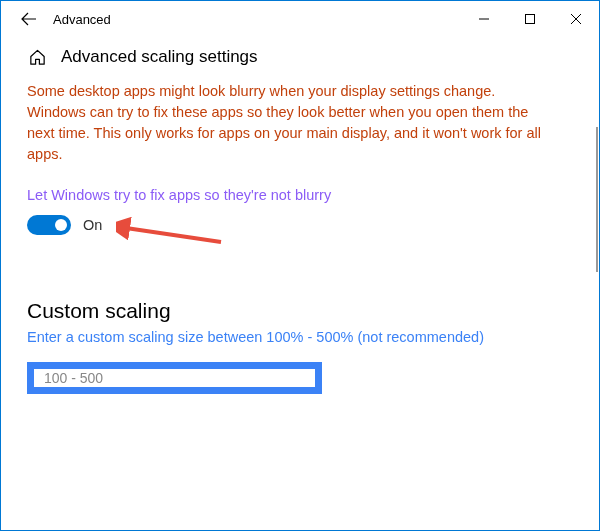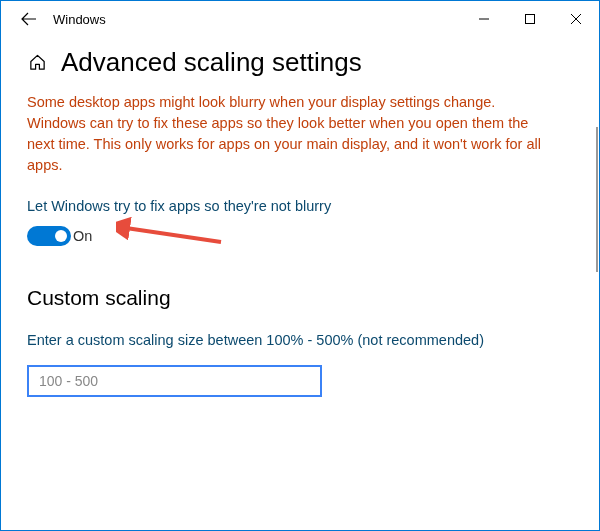--- a/index.html
+++ b/index.html
@@ -57,41 +57,41 @@
       margin-bottom: 14px;
     }
     .home-icon {
       width: 20px;
       height: 20px;
       display: flex;
       align-items: center;
       justify-content: center;
     }
     .page-title {
-      font-size: 26px;
+      font-size: 17px;
       font-weight: 400;
       color: #000;
     }
     .description-text {
       font-size: 14.5px;
       color: #c2410c;
       line-height: 1.45;
       margin-bottom: 22px;
       max-width: 520px;
     }
     .toggle-label {
       font-size: 14.5px;
-      color: #0c4a6e;
+      color: #8b5cf6;
       margin-bottom: 12px;
     }
     .toggle-row {
       display: flex;
       align-items: center;
-      gap: 2px;
-      margin-bottom: 40px;
+      gap: 12px;
+      margin-bottom: 64px;
     }
     .toggle {
       width: 44px;
       height: 20px;
       background: #0078d4;
       border-radius: 10px;
       position: relative;
       cursor: pointer;
     }
     .toggle-knob {
@@ -104,33 +104,33 @@
       right: 4px;
     }
     .toggle-state {
       font-size: 14.5px;
       color: #333;
     }
     .section-heading {
       font-size: 21px;
       font-weight: 400;
       color: #000;
-      margin-bottom: 20px;
+      margin-bottom: 4px;
     }
     .input-label {
       font-size: 14.5px;
-      color: #0c4a6e;
+      color: #3b82f6;
       line-height: 1.45;
       margin-bottom: 14px;
       max-width: 520px;
     }
     .scaling-input {
       width: 295px;
       height: 32px;
-      border: 2px solid #3b82f6;
+      border: 7px solid #3b82f6;
       padding: 0 10px;
       font-size: 14px;
       font-family: inherit;
       color: #666;
     }
     .scaling-input::placeholder {
       color: #888;
     }
     .arrow-annotation {
       position: absolute;
@@ -149,21 +149,21 @@
   </style>
 </head>
 <body>
 
 <div class="titlebar">
   <div class="titlebar-back">
     <svg width="16" height="16" viewBox="0 0 16 16">
       <path d="M7 2 L1 8 L7 14 M1 8 L15 8" stroke="#000" stroke-width="1.2" fill="none"></path>
     </svg>
   </div>
-  <span class="titlebar-title">Windows</span>
+  <span class="titlebar-title">Advanced</span>
   <div class="window-buttons">
     <div class="window-btn">
       <svg width="10" height="10" viewBox="0 0 10 10">
         <line x1="0" y1="5" x2="10" y2="5" stroke="#000" stroke-width="1"></line>
       </svg>
     </div>
     <div class="window-btn">
       <svg width="10" height="10" viewBox="0 0 10 10">
         <rect x="0.5" y="0.5" width="9" height="9" stroke="#000" stroke-width="1" fill="none"></rect>
       </svg>

